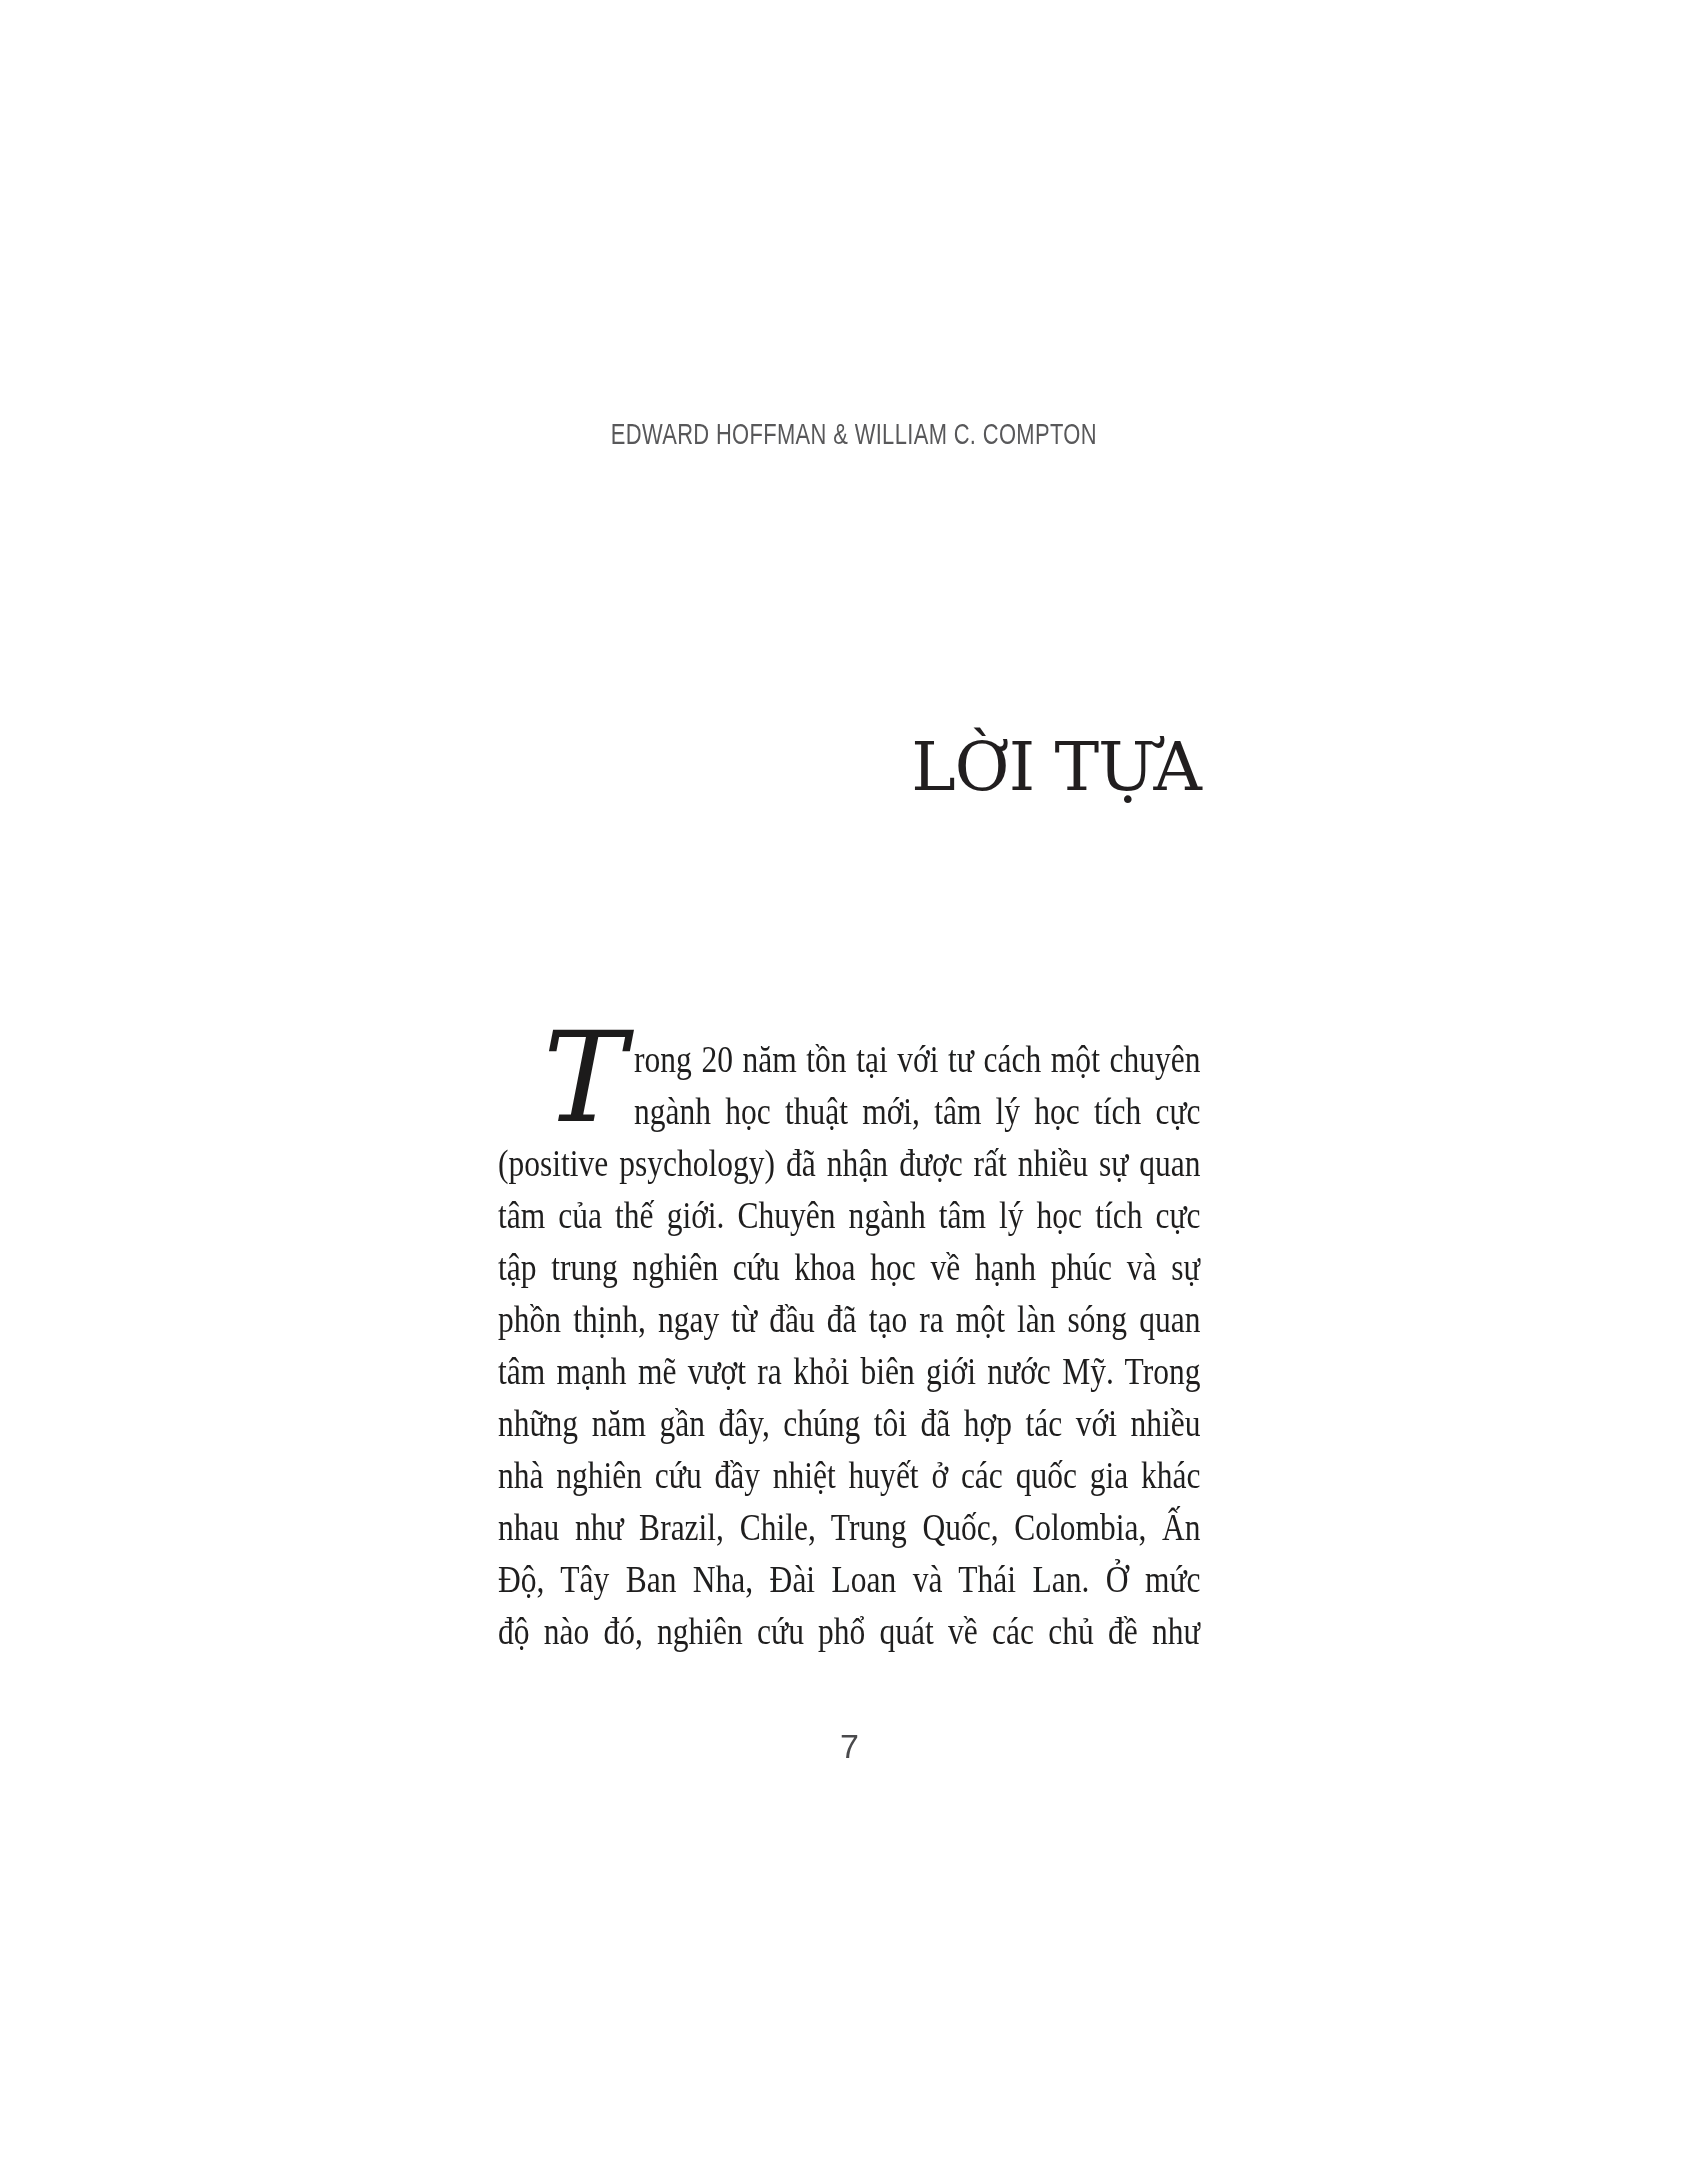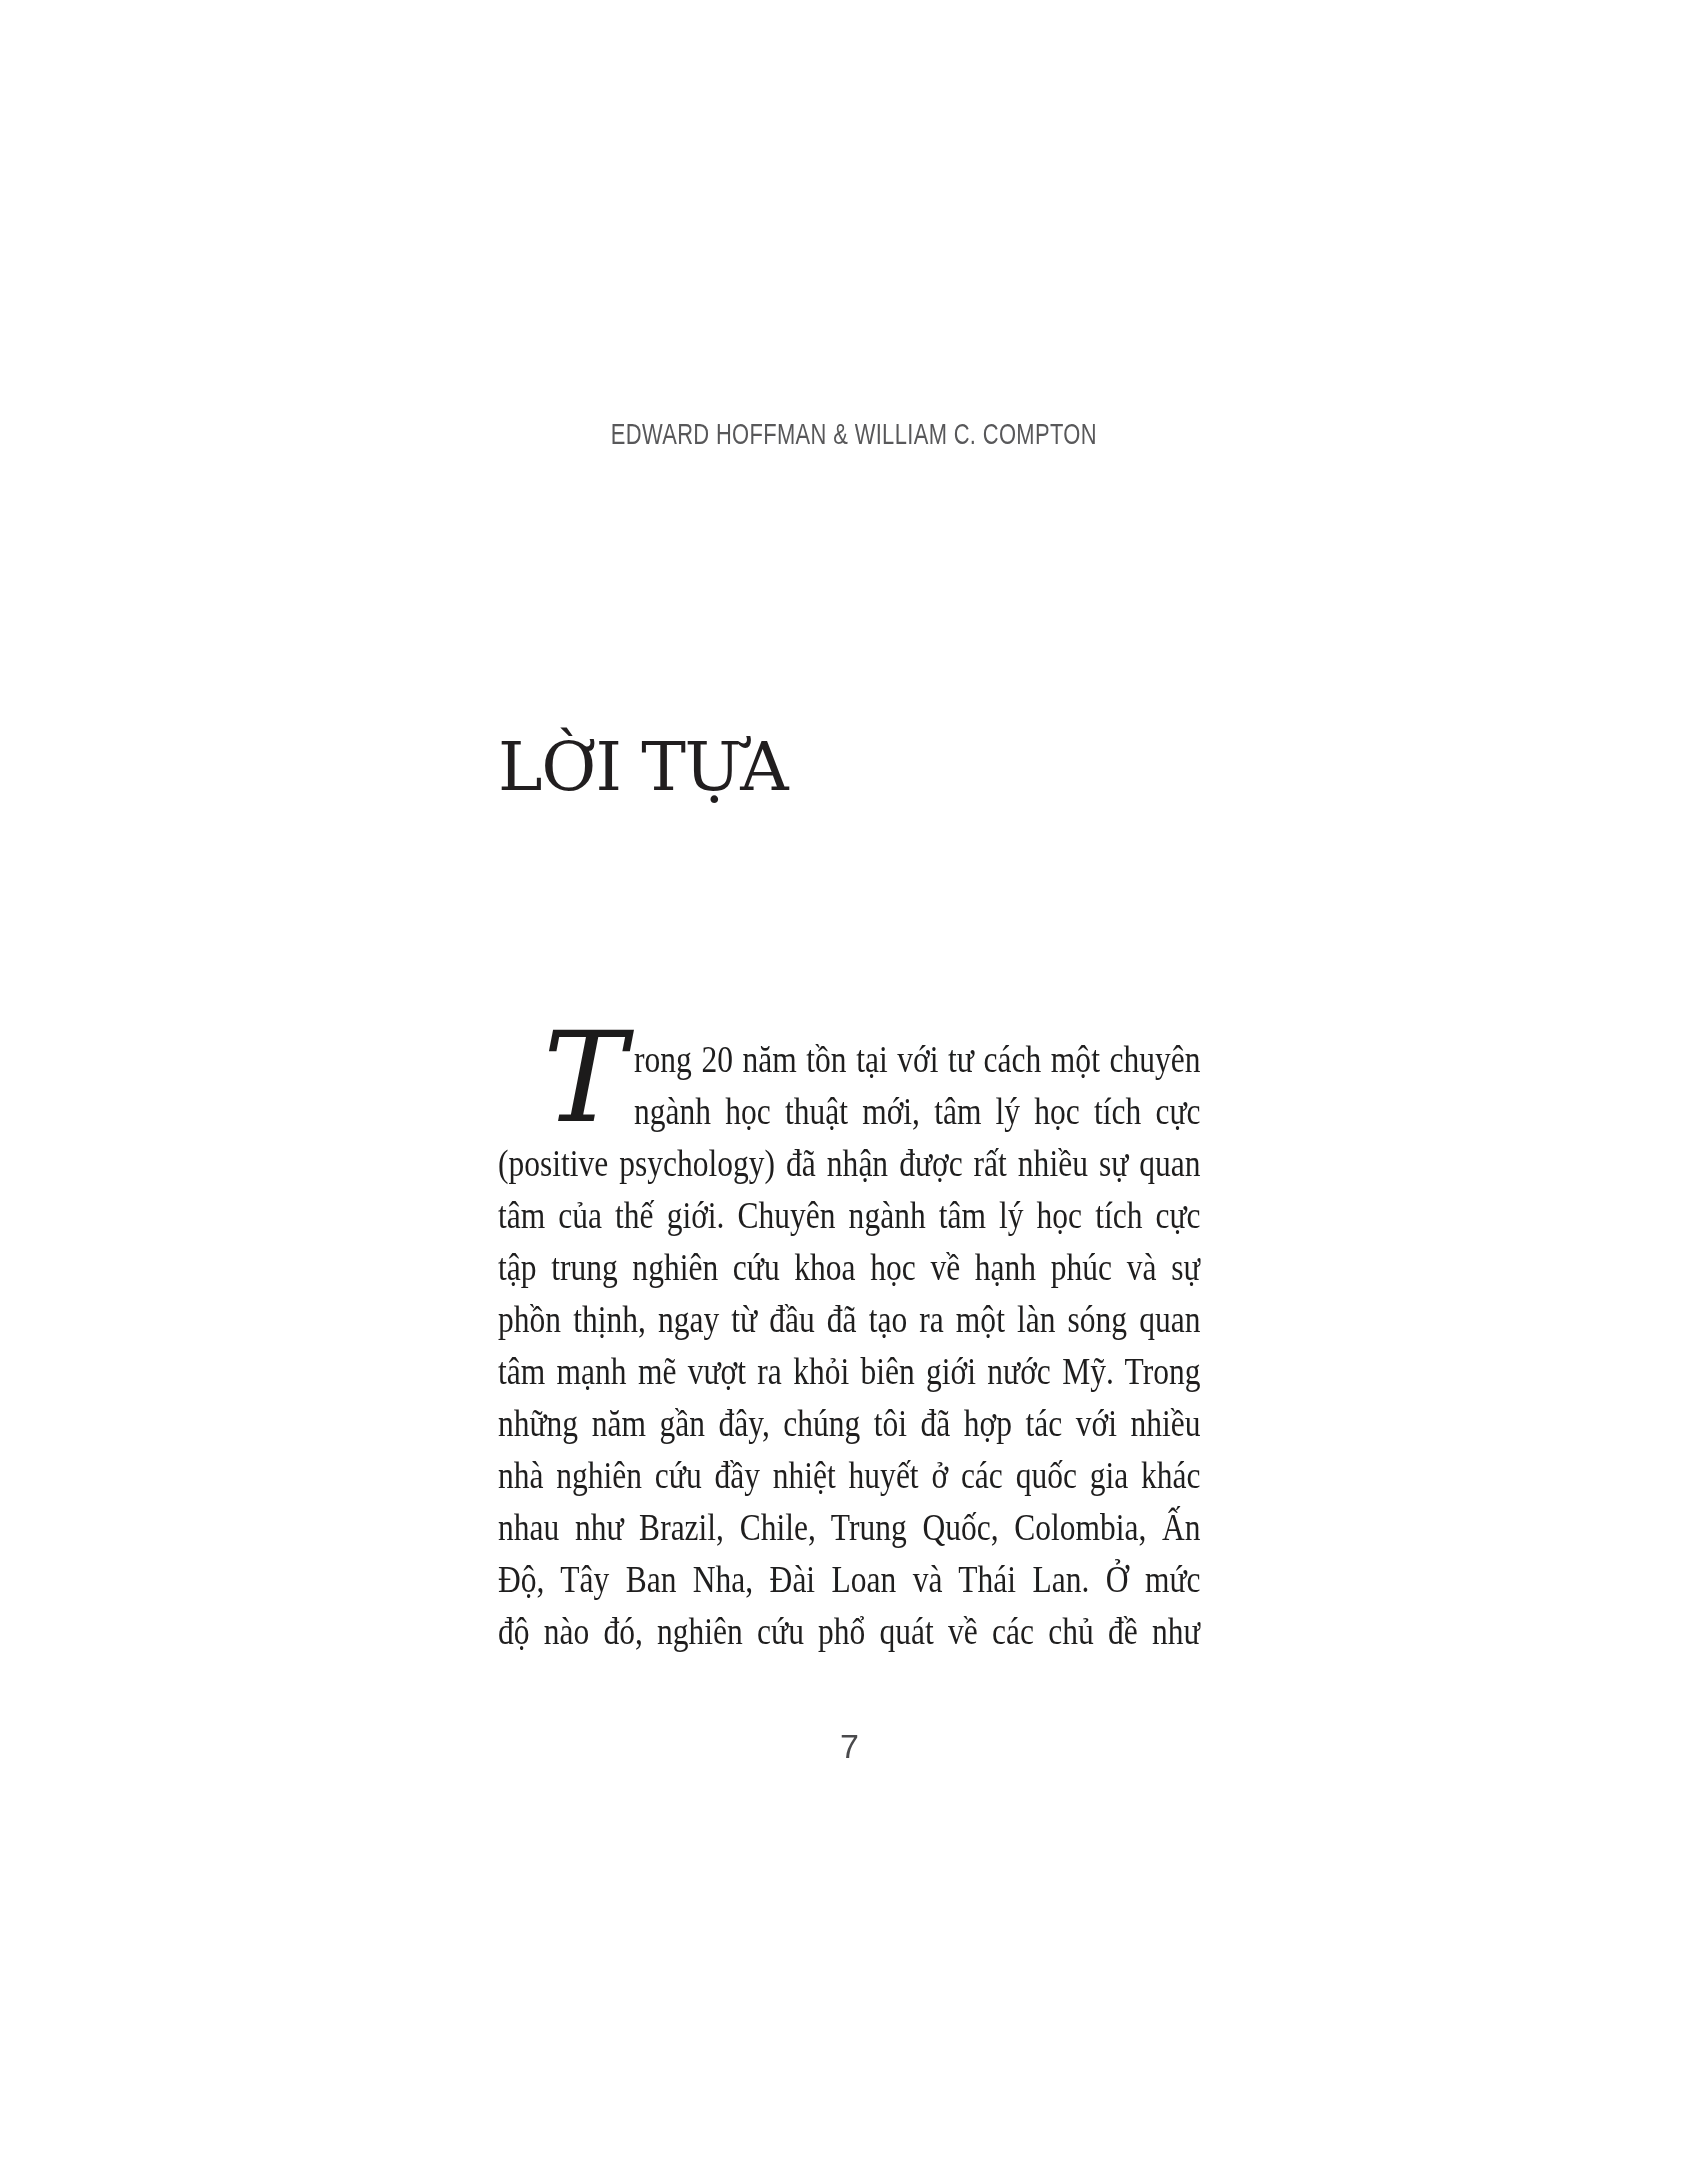--- a/index.html
+++ b/index.html
@@ -28,21 +28,21 @@
     white-space: nowrap;
     transform: scaleX(0.73);
     transform-origin: right center;
   }
   
   .chapter-title {
     position: absolute;
     left: 498px;
     top: 734px;
     width: 703px;
-    text-align: left;
+    text-align: right;
     font-family: "DejaVu Serif", "Liberation Serif", serif;
     font-size: 67px;
     line-height: 67px;
     font-weight: 400;
     color: #211e1f;
     letter-spacing: -1px;
     white-space: nowrap;
   }
   
   .drop-cap {

